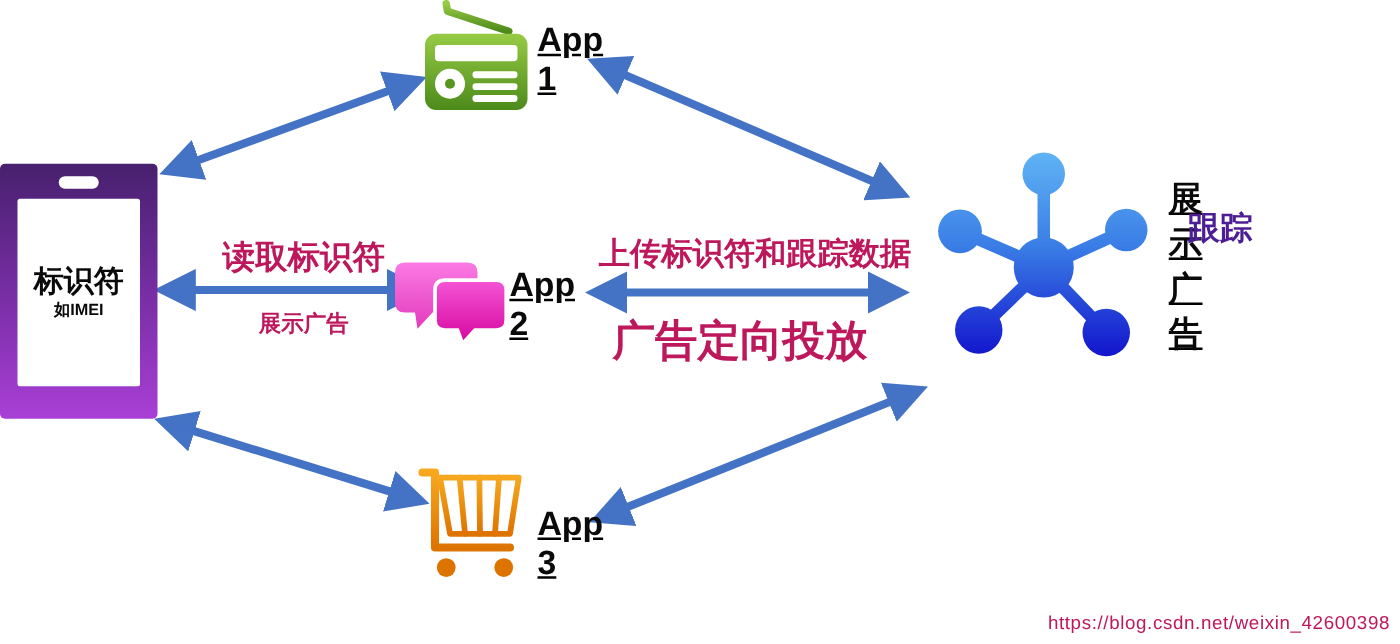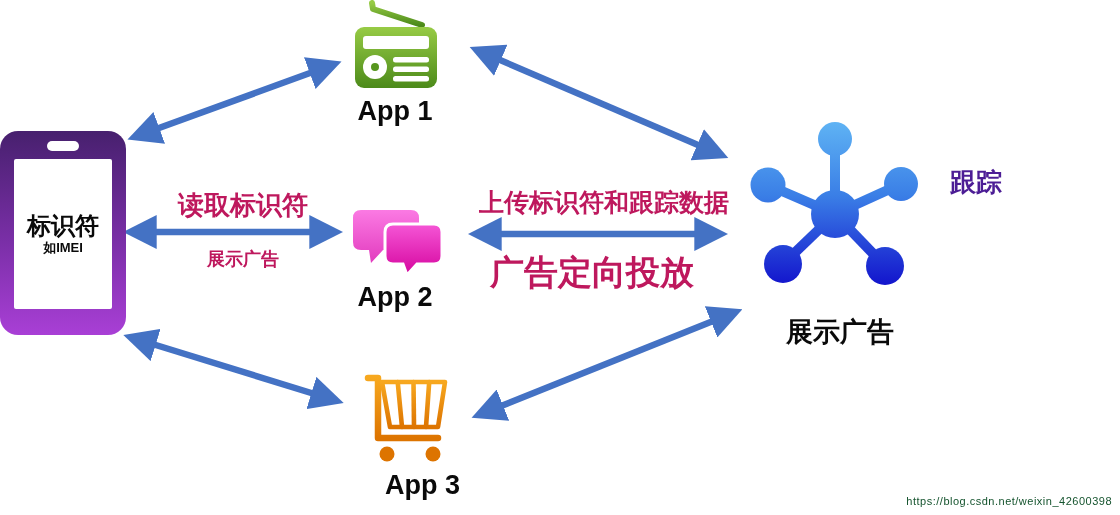--- a/index.html
+++ b/index.html
@@ -2,45 +2,45 @@
 <html><head>
 <meta charset="utf-8">
 <style>
   html,body{margin:0;padding:0;background:#fff;}
   .stage{
     position:relative;width:1120px;height:515px;background:#ffffff;
     font-family:"Liberation Sans","DejaVu Sans",sans-serif;overflow:hidden;
   }
   .abs{position:absolute;}
   .arrow-layer{position:absolute;left:0;top:0;width:1120px;height:515px;z-index:1;}
-  .node{z-index:2;display:flex;flex-direction:column;align-items:center;}
+  .node{z-index:2;display:flex;flex-direction:row;align-items:center;text-decoration:underline;}
   .node-label{font-weight:700;font-size:27px;color:#0a0a0a;letter-spacing:0px;}
   
   .phone{
-    left:0;top:131px;width:126px;height:204px;border-radius:18px;
+    left:0;top:131px;width:126px;height:204px;border-radius:4px;
     background:linear-gradient(180deg,#47206e 0%,#7b2fa8 55%,#a93fd6 100%);
     z-index:2;
   }
   .phone-speaker{position:absolute;top:10px;left:50%;transform:translateX(-50%);
     width:32px;height:10px;border-radius:6px;background:#fff;}
   .phone-screen{position:absolute;left:14px;right:14px;top:28px;bottom:26px;background:#fff;
     border-radius:2px;display:flex;flex-direction:column;align-items:center;justify-content:center;}
   .phone-title{font-weight:700;font-size:24px;color:#0a0a0a;line-height:1.15;}
   .phone-subtitle{font-weight:700;font-size:13px;color:#0a0a0a;line-height:1.2;}
   
   .edge-label{z-index:2;text-align:center;font-weight:700;color:#be185d;}
   .el-1{left:128px;top:188px;width:230px;font-size:26px;}
   .el-2{left:128px;top:247px;width:230px;font-size:18px;}
   .el-3{left:465px;top:186px;width:278px;font-size:25px;}
   .el-4{left:453px;top:250px;width:278px;font-size:34px;}
   
   .cap-list{left:950px;top:165px;z-index:2;}
   .cap-item{font-weight:700;font-size:26px;color:#4c1d95;margin-bottom:17px;}
   
-  .watermark{right:8px;bottom:8px;font-size:11px;color:#14532d;z-index:2;letter-spacing:0.5px;}
+  .watermark{right:8px;bottom:8px;font-size:15px;color:#be185d;z-index:2;letter-spacing:0.5px;}
   .icon-box{line-height:0;}
 </style>
 </head>
 <body>
 
 <div class="stage">
 
   <svg class="arrow-layer" viewBox="0 0 1120 515">
     <defs>
       <marker id="arr" viewBox="0 0 10 10" refX="7" refY="5" markerWidth="5.2" markerHeight="5.2" orient="auto-start-reverse">
@@ -80,21 +80,21 @@
         <circle cx="30" cy="67" r="12" fill="#ffffff"></circle>
         <circle cx="30" cy="67" r="4" fill="#57961e"></circle>
         <rect x="48" y="57" width="36" height="5.5" rx="2.5" fill="#ffffff"></rect>
         <rect x="48" y="66.5" width="36" height="5.5" rx="2.5" fill="#ffffff"></rect>
         <rect x="48" y="76" width="36" height="5.5" rx="2.5" fill="#ffffff"></rect>
       </svg>
     </div>
     <div class="node-label" style="margin-top:6px;">App 1</div>
   </div>
 
-  <div class="abs node" style="left:330px;top:206px;width:130px;">
+  <div class="abs node" style="left:330px;top:206px;width:130px;justify-content:flex-end;">
     <div class="icon-box">
       <svg width="100" height="70" viewBox="0 0 100 70">
         <defs>
           <linearGradient id="g2a" x1="0" y1="0" x2="0" y2="1">
             <stop offset="0" stop-color="#FB7AE3"></stop>
             <stop offset="1" stop-color="#E23BBE"></stop>
           </linearGradient>
           <linearGradient id="g2b" x1="0" y1="0" x2="0" y2="1">
             <stop offset="0" stop-color="#F556D6"></stop>
             <stop offset="1" stop-color="#D5059E"></stop>

